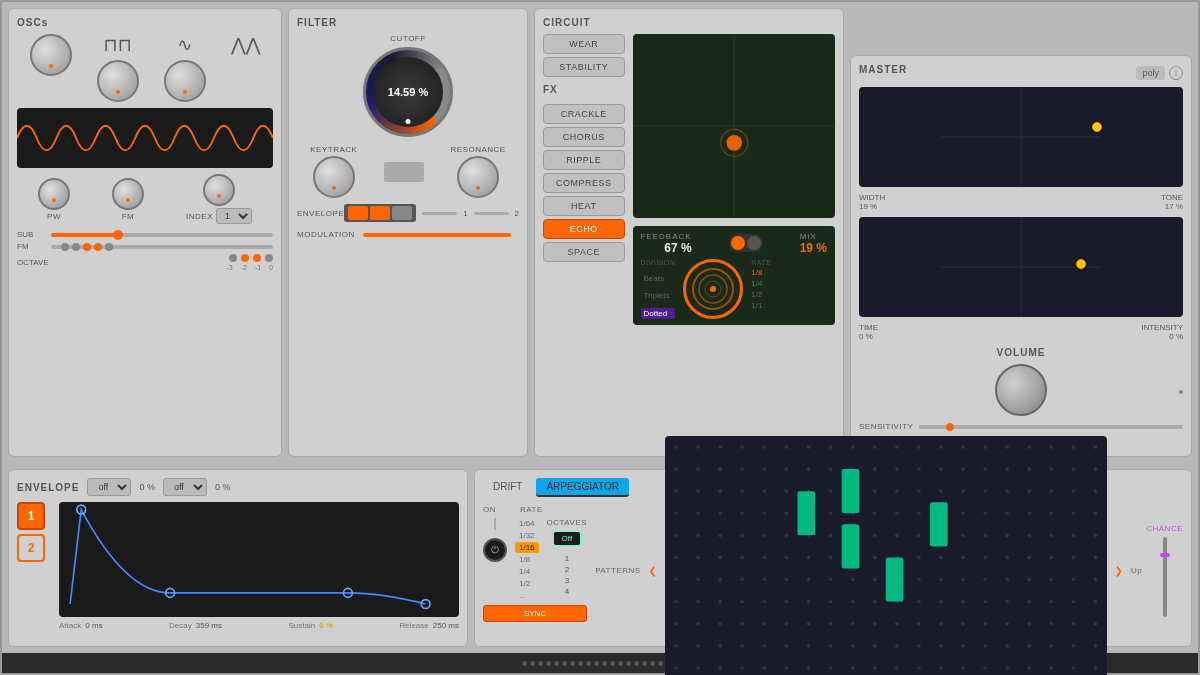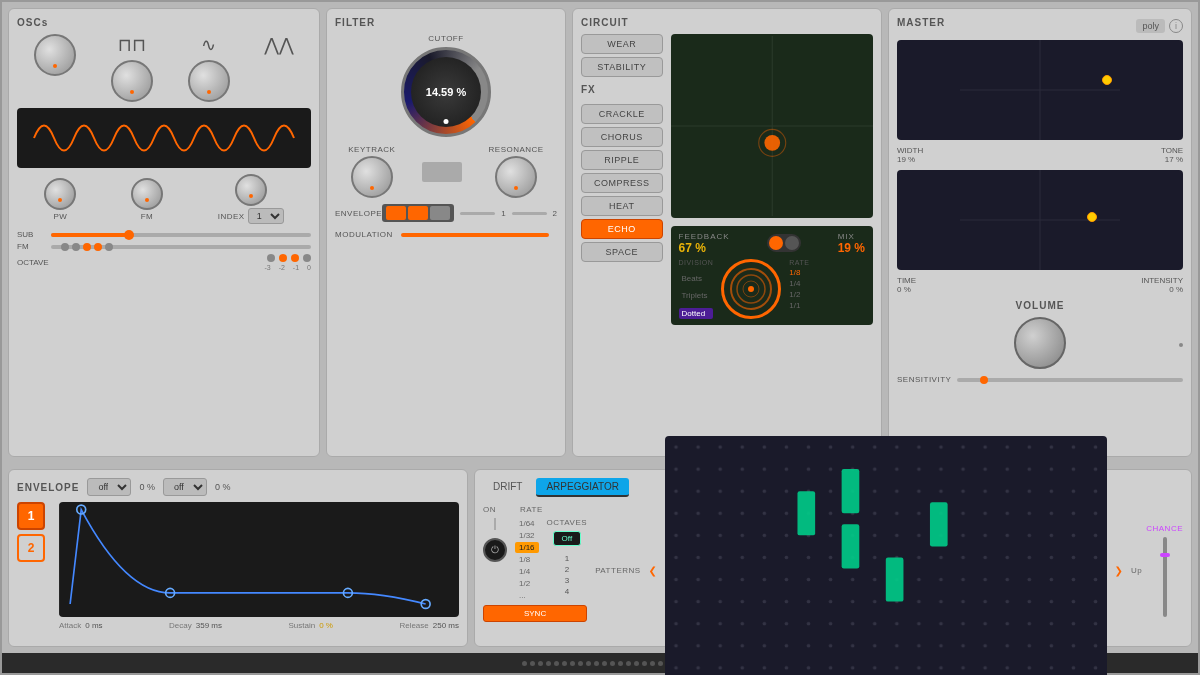--- a/index.html
+++ b/index.html
@@ -134,21 +134,21 @@
     .panel-title {
       font-size: 10px;
       font-weight: bold;
       color: #555;
       letter-spacing: 1px;
       margin-bottom: 6px;
     }
 
     
     .osc-panel {
-      width: 312px;
+      width: 274px;
       flex-shrink: 0;
     }
 
     .osc-waveforms {
       display: flex;
       justify-content: space-around;
       margin-bottom: 6px;
     }
 
     .knob-container {
@@ -436,22 +436,23 @@
     }
 
     .feedback-label {
       font-size: 8px;
       color: #888;
       letter-spacing: 1px;
     }
 
     .feedback-value {
       font-size: 12px;
-      color: #eab308;
+      color: #e5e5e5;
       font-weight: bold;
+      text-align: right;
     }
 
     .toggle-switch {
       display: flex;
       background: #333;
       border-radius: 10px;
       padding: 2px;
       gap: 2px;
     }
 
@@ -520,20 +521,21 @@
       cursor: pointer;
     }
 
     .rate-item-active {
       color: #ff6600;
     }
 
     
     .master-panel {
       flex: 1;
+      margin-top: 47px;
     }
 
     .master-header {
       display: flex;
       justify-content: space-between;
       align-items: center;
       margin-bottom: 6px;
     }
 
     .poly-badge {

